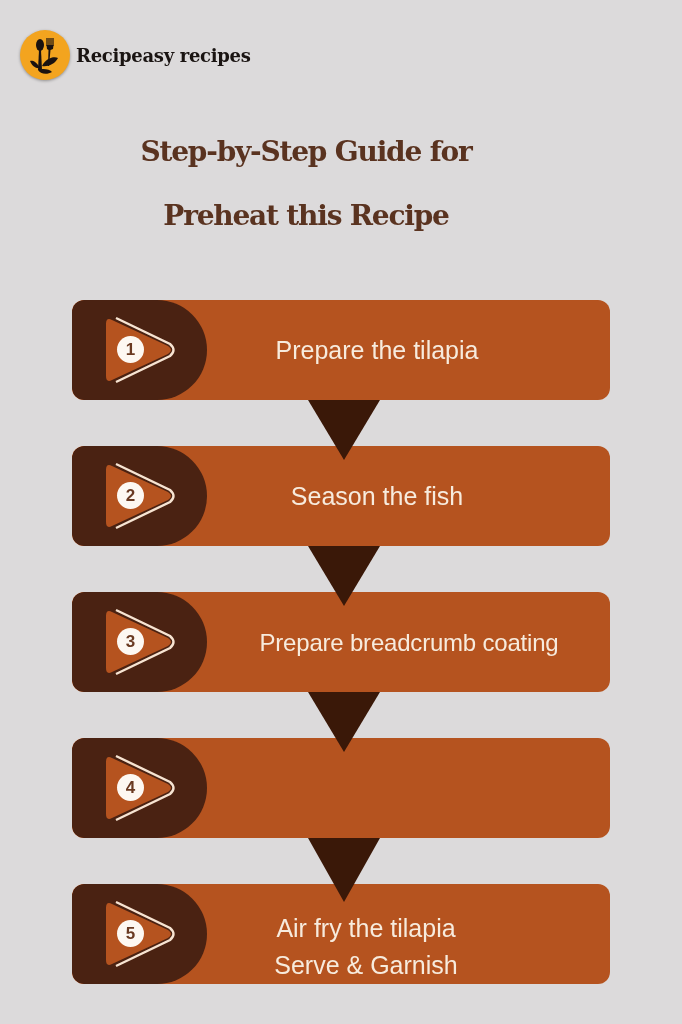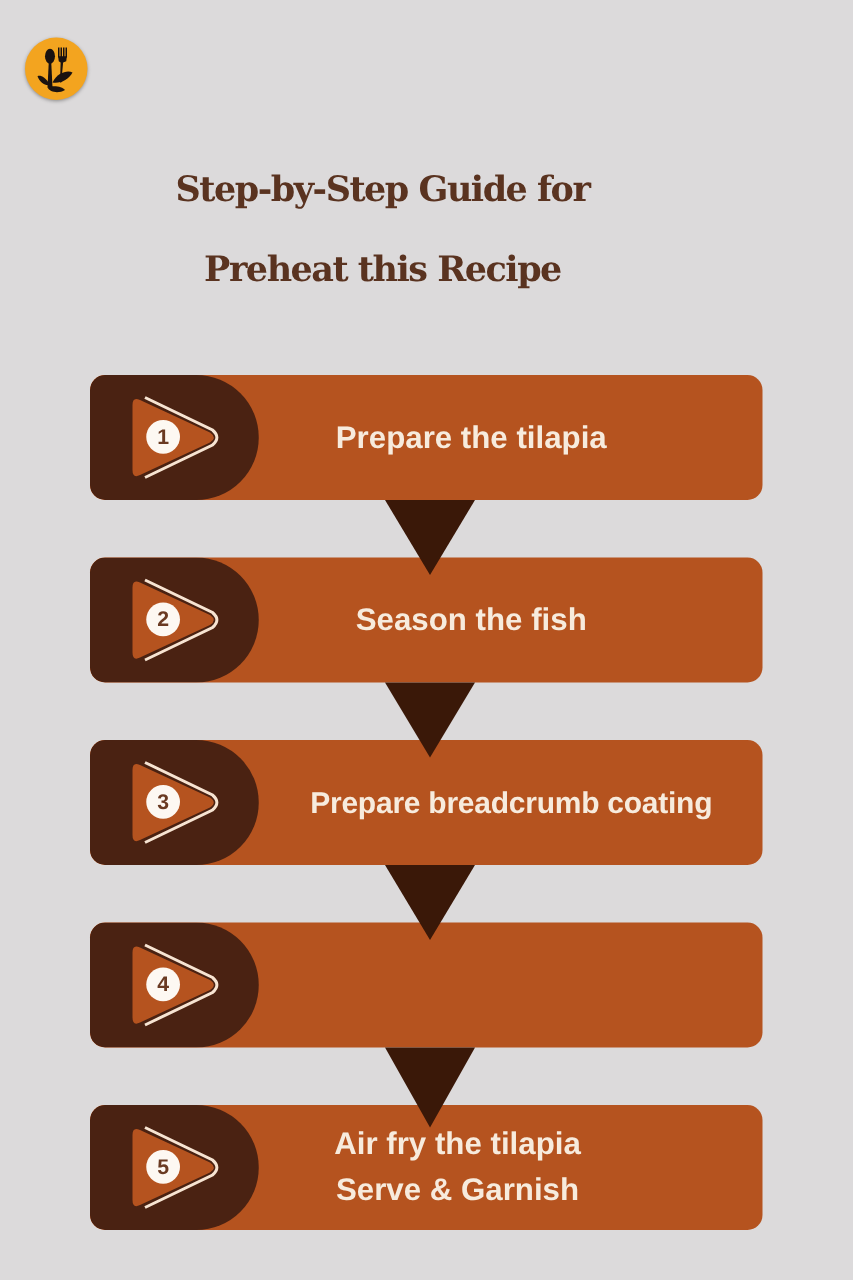--- a/index.html
+++ b/index.html
@@ -105,21 +105,20 @@
       right: 0;
       display: flex;
       flex-direction: column;
       align-items: center;
       justify-content: center;
       padding-right: 68px;
       color: #f7ebdd;
       font-size: 25px;
       line-height: 37px;
       white-space: nowrap;
-      font-weight: bold;
     }
     .step .label.wide {
       padding-right: 0;
       left: 136px;
       font-size: 24px;
       letter-spacing: -0.2px;
     }
     .arrow {
       position: absolute;
       width: 0;
@@ -139,20 +138,21 @@
     <svg width="50" height="50" viewBox="0 0 50 50">
       <ellipse cx="20" cy="15" rx="4" ry="6" fill="#1a1210"></ellipse>
       <path d="M19 20 L21 20 L22 40 L18 40 Z" fill="#1a1210"></path>
       <path d="M27 8 L27 16 M29 8 L29 16 M31 8 L31 16 M33 8 L33 16" stroke="#1a1210" stroke-width="1.2"></path>
       <path d="M26.5 15 L33.5 15 L33 19 L30.5 20 L29 36 L28 36 L28.5 20 L27 19 Z" fill="#1a1210"></path>
       <path d="M22 36 C26 28 34 26 38 28 C35 34 28 37 22 36 Z" fill="#1a1210"></path>
       <path d="M20 38 C16 31 12 30 10 31 C12 36 16 39 20 38 Z" fill="#1a1210"></path>
       <path d="M18 40 C22 38 30 39 32 42 C27 45 20 44 18 40 Z" fill="#1a1210"></path>
     </svg>
   </div>
+  <span class="brand-name">Recipeasy recipes</span>
 </div>
 
 <h1 class="title" style="margin:0;">
   <span>Step-by-Step Guide for</span>
   <span>Preheat this Recipe</span>
 </h1>
 
 <div class="step" style="top:300px;">
   <div class="tab"></div>
   <svg class="badge" viewBox="0 0 76 72">
@@ -202,17 +202,17 @@
 </div>
 <div class="arrow" style="top:838px;height:0;border-top-width:64px;"></div>
 
 <div class="step" style="top:884px;">
   <div class="tab"></div>
   <svg class="badge" viewBox="0 0 76 72">
     <path d="M10 6 Q4 3 4 10 L4 62 Q4 69 10 66 L66 40 Q72 36 66 32 Z" fill="#b5531f"></path>
     <path d="M14 4 L68 30 Q75 36 68 42 L14 68" fill="none" stroke="#f7e4d2" stroke-width="2.4"></path>
   </svg>
   <div class="num">5</div>
-  <div class="label" style="padding-right:90px;">
+  <div class="label" style="padding-right:90px;justify-content:flex-end;">
     <span>Air fry the tilapia</span>
     <span>Serve &amp; Garnish</span>
   </div>
 </div>
 
 </body></html>

